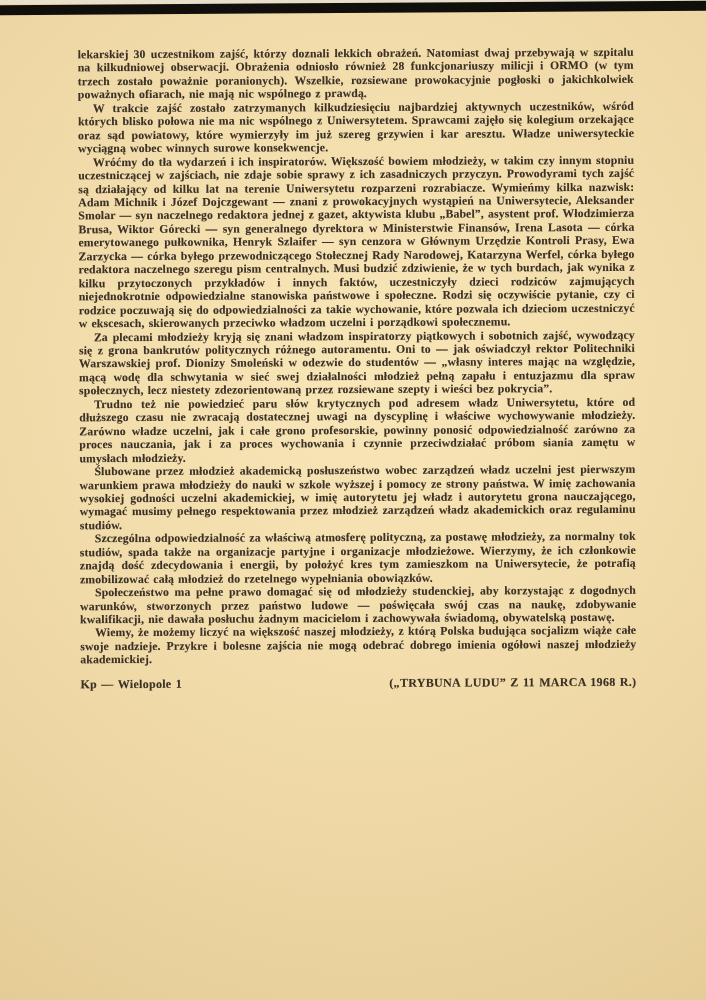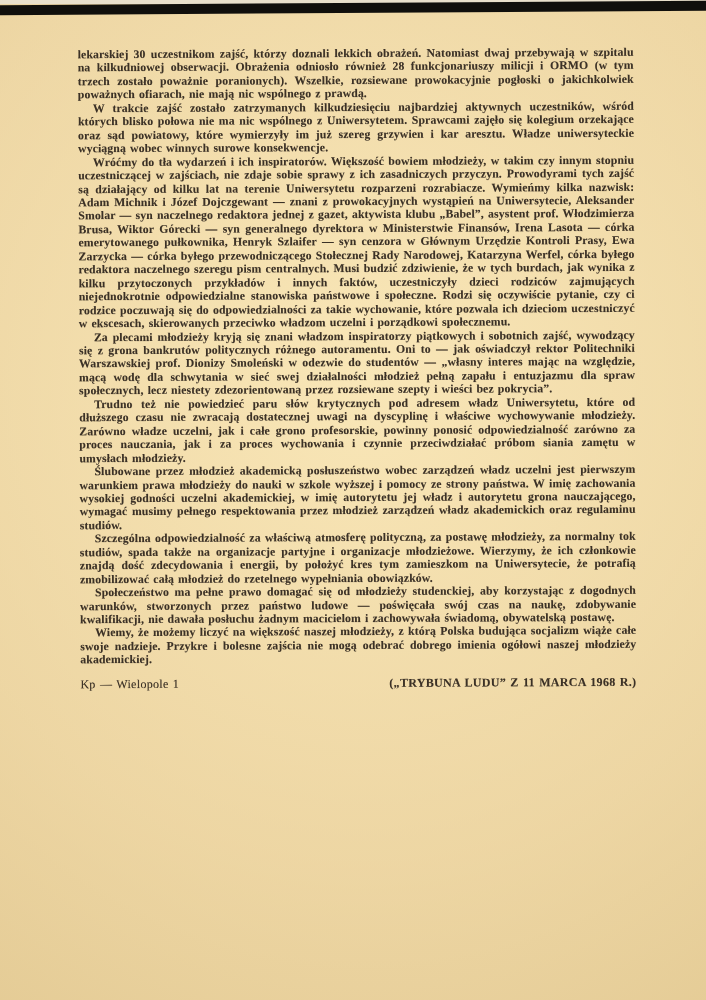--- a/index.html
+++ b/index.html
@@ -36,21 +36,21 @@
     text-shadow: 0.2px 0.2px 0 rgba(59,49,38,0.35);
   }
   .content p { margin: 0; }
   .content p.indent { text-indent: 15px; }
   .footer {
     display: flex; justify-content: space-between; align-items: baseline;
     margin-top: 11px;
     font-size: 12px;
     letter-spacing: 0.3px;
   }
-  .footer .left { font-weight: normal; }
+  .footer .left { font-weight: bold; }
   .footer .right { font-weight: bold; }
 </style>
 </head>
 <body>
 
 <div class="paper"></div>
 <div class="scan-top-strip"></div>
 <div class="scan-top-band"></div>
 
 <div class="content">

